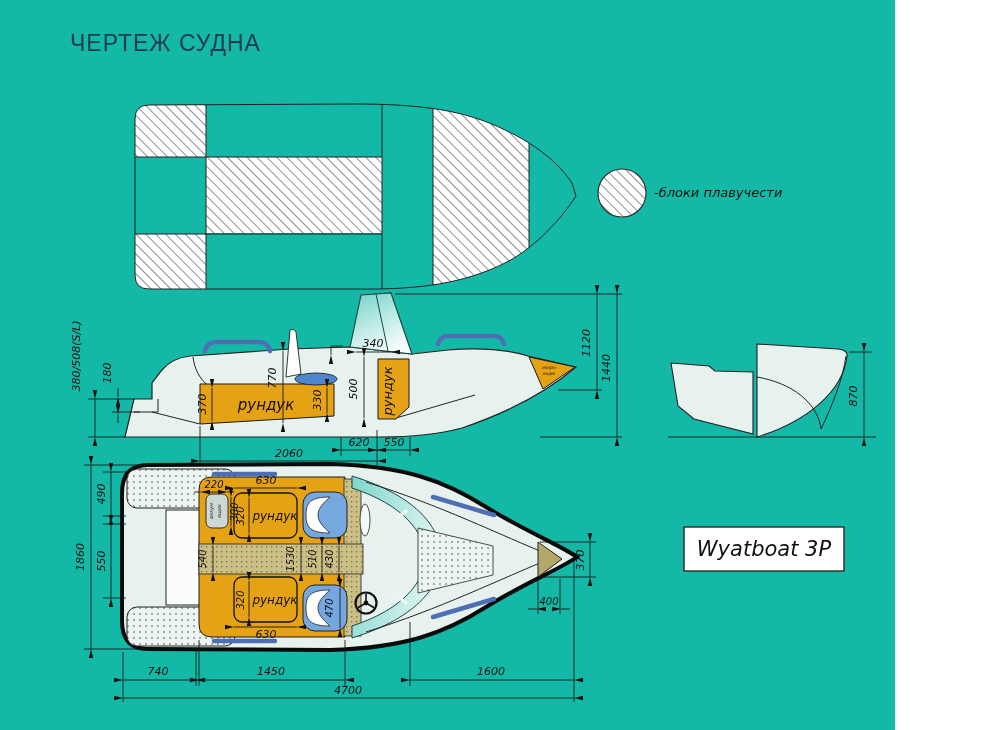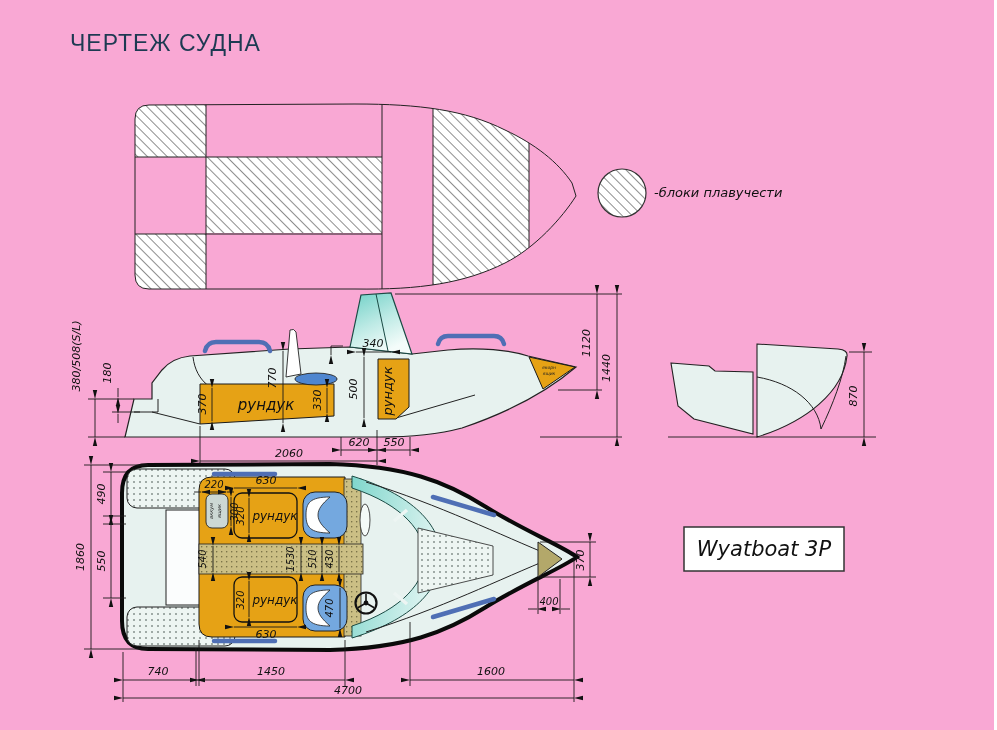--- a/index.html
+++ b/index.html
@@ -1,16 +1,16 @@
 <!DOCTYPE html>
 <html style="--title: #1d3a52; --hull: #e7f2ef; --orange: #e6a215; --khaki: #cbbf85; --seat: #74a8df; --rail: #4f6fb5; --glass: #8adcd3;"><head>
 <meta charset="utf-8">
 <style>
   html,body{margin:0;padding:0;background:#ffffff;}
-  #stage{position:relative;width:994px;height:730px;background:#f9a8d4;overflow:hidden;
+  #stage{position:relative;width:895px;height:730px;background:#14b8a6;overflow:hidden;
          font-family:"Liberation Sans",sans-serif;}
   #page-title{position:absolute;left:70px;top:30px;font-size:23px;font-weight:500;
     letter-spacing:1px;color:var(--title,#1d3a52);font-family:"Liberation Sans",sans-serif;}
   svg{position:absolute;left:0;top:0;}
   .dl{stroke:#1a1a1a;stroke-width:0.9;fill:none;}
   .thin{stroke:#222;stroke-width:1;fill:none;}
   .dim{font:italic 11px "DejaVu Sans",sans-serif;fill:#111;text-anchor:middle;}
   .dim-s{font:italic 10px "DejaVu Sans",sans-serif;fill:#111;text-anchor:middle;}
   .lbl{font:italic 15px "DejaVu Sans",sans-serif;fill:#111;text-anchor:middle;}
   .lbl-plan{font:italic 12px "DejaVu Sans",sans-serif;fill:#111;text-anchor:middle;}

